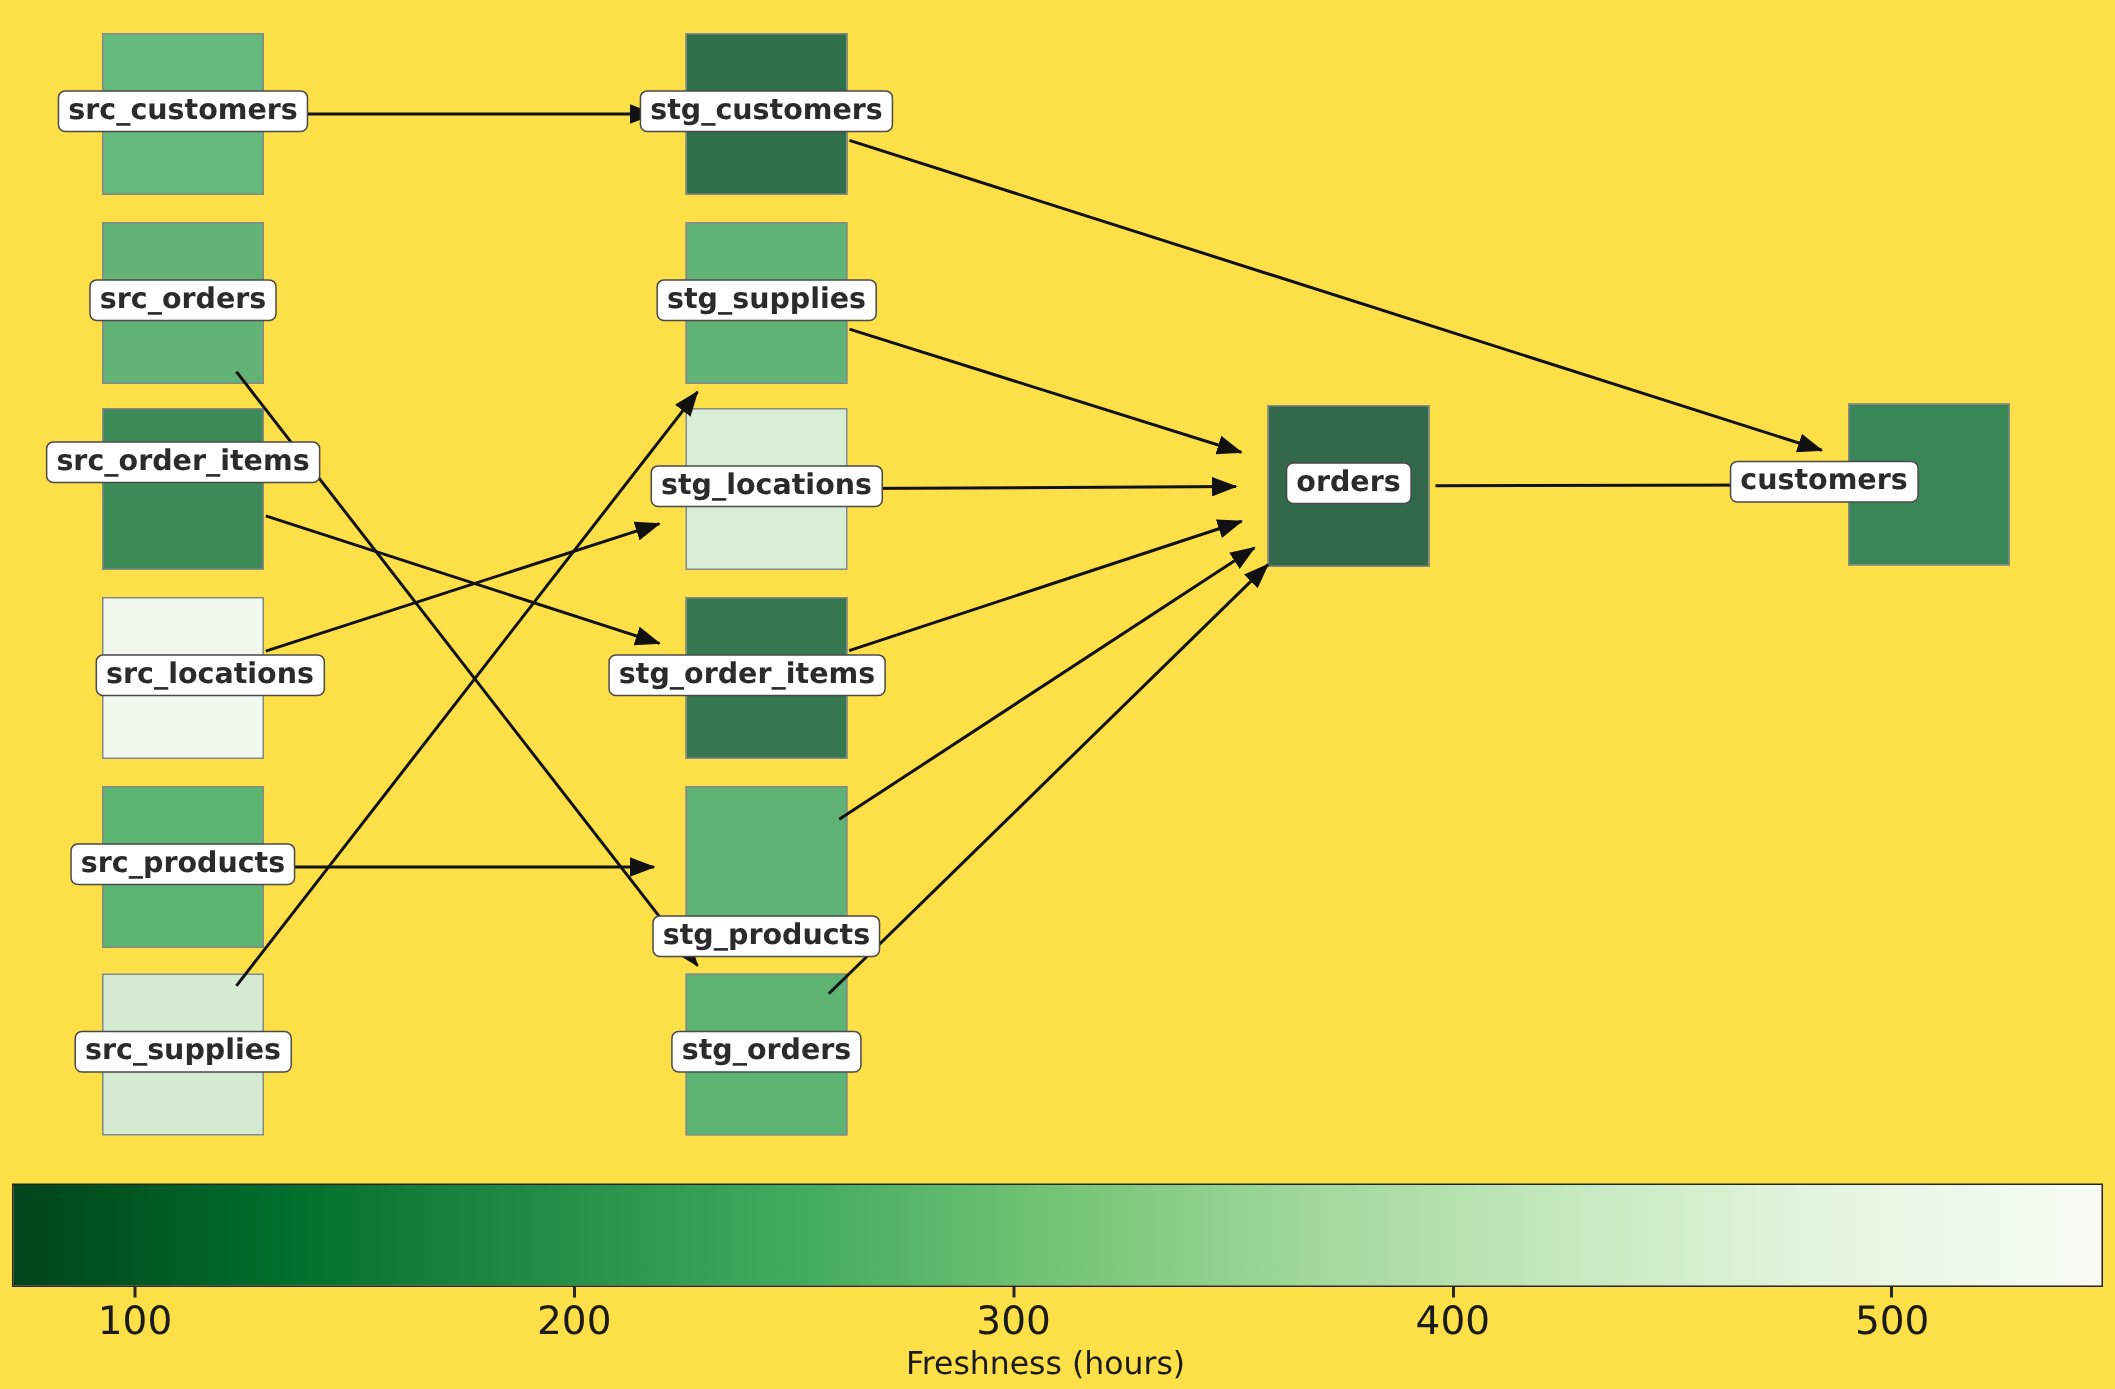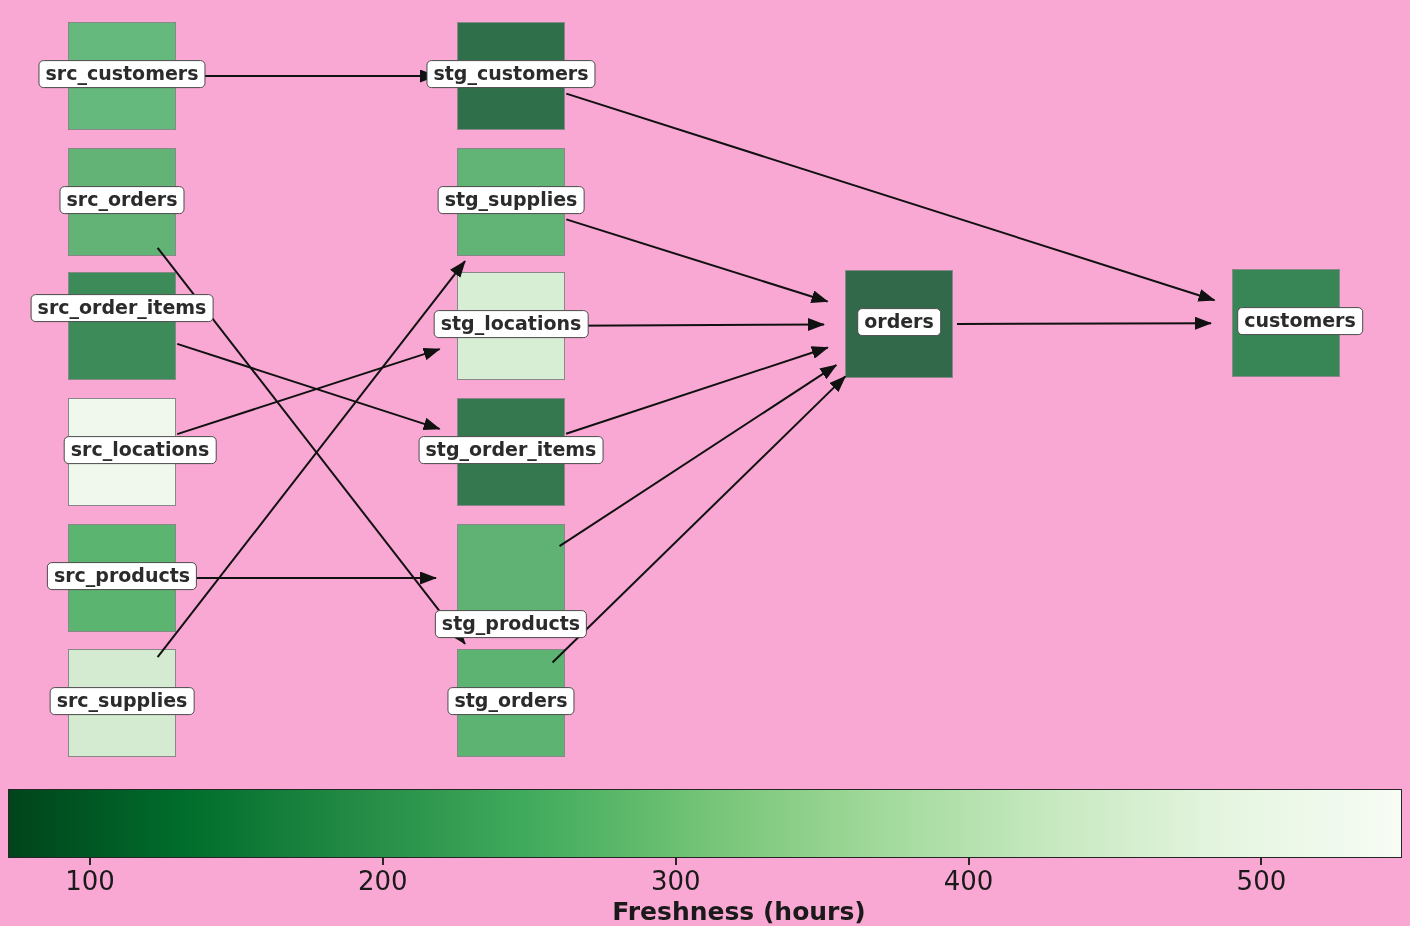--- a/index.html
+++ b/index.html
@@ -5,21 +5,21 @@
   html, body {
     margin: 0;
     padding: 0;
     background: #ffffff;
     font-family: "DejaVu Sans", "Liberation Sans", sans-serif;
   }
   #figure {
     position: relative;
     width: 1410px;
     height: 926px;
-    background: #f9a8d4;
+    background: #fde047;
     overflow: hidden;
   }
   .node-square {
     position: absolute;
     width: 108px;
     height: 108px;
     border: 1.5px solid #888888;
     box-sizing: border-box;
   }
   .node-label {
@@ -59,27 +59,26 @@
   }
   .cb-tick-label {
     position: absolute;
     top: 866px;
     transform: translateX(-50%);
     font-size: 26px;
     color: #1a1a1a;
   }
   #cb-axis-label {
     position: absolute;
-    left: 739px;
+    left: 697px;
     top: 897px;
     transform: translateX(-50%);
-    font-size: 25px;
+    font-size: 21px;
     color: #1a1a1a;
     white-space: nowrap;
-    font-weight: bold;
   }
 </style>
 </head>
 <body>
 
 <div id="figure">
   <div id="nodes-layer">
       <div class="node-square" style="left: 68px; top: 22px; background: rgb(102, 185, 124); border-color: rgb(136, 136, 136);"></div>
       <div class="node-square" style="left: 68px; top: 148px; background: rgb(99, 179, 119); border-color: rgb(136, 136, 136);"></div>
       <div class="node-square" style="left: 68px; top: 272px; background: rgb(61, 139, 88); border-color: rgb(136, 136, 136);"></div>
@@ -120,25 +119,25 @@
   <div id="labels-layer">
       <div class="node-label" style="left: 122px; top: 74px;">src_customers</div>
       <div class="node-label" style="left: 122px; top: 200px;">src_orders</div>
       <div class="node-label" style="left: 122px; top: 308px;">src_order_items</div>
       <div class="node-label" style="left: 122px; top: 450px; margin-left: 18px;">src_locations</div>
       <div class="node-label" style="left: 122px; top: 576px; text-align: center;">src_products</div>
       <div class="node-label" style="left: 122px; top: 701px;">src_supplies</div>
       <div class="node-label" style="left: 511px; top: 74px;">stg_customers</div>
       <div class="node-label" style="left: 511px; top: 200px;">stg_supplies</div>
       <div class="node-label" style="left: 511px; top: 324px;">stg_locations</div>
-      <div class="node-label" style="left: 511px; top: 450px; text-align: center;">stg_order_items</div>
+      <div class="node-label" style="left: 498px; top: 450px; text-align: center;">stg_order_items</div>
       <div class="node-label" style="left: 511px; top: 576px; margin-top: 48px;">stg_products</div>
       <div class="node-label" style="left: 511px; top: 701px;">stg_orders</div>
       <div class="node-label" style="left: 899px; top: 322px;">orders</div>
-      <div class="node-label" style="left: 1300px; top: 321px;">customers</div>
+      <div class="node-label" style="left: 1216px; top: 321px;">customers</div>
     </div>
 
   <div id="colorbar" style="background: linear-gradient(to right, rgb(0, 68, 27) 0%, rgb(0, 109, 44) 12.5%, rgb(35, 139, 69) 25%, rgb(65, 171, 93) 37.5%, rgb(116, 196, 118) 50%, rgb(161, 217, 155) 62.5%, rgb(199, 233, 192) 75%, rgb(229, 245, 224) 87.5%, rgb(247, 252, 245) 100%);"></div>
   <div id="cb-ticks">
       <div class="cb-tick" style="left: 89px;"></div>
       <div class="cb-tick-label" style="left: 90px;">100</div>
       <div class="cb-tick" style="left: 381.857px;"></div>
       <div class="cb-tick-label" style="left: 382.857px;">200</div>
       <div class="cb-tick" style="left: 674.714px;"></div>
       <div class="cb-tick-label" style="left: 675.714px;">300</div>

